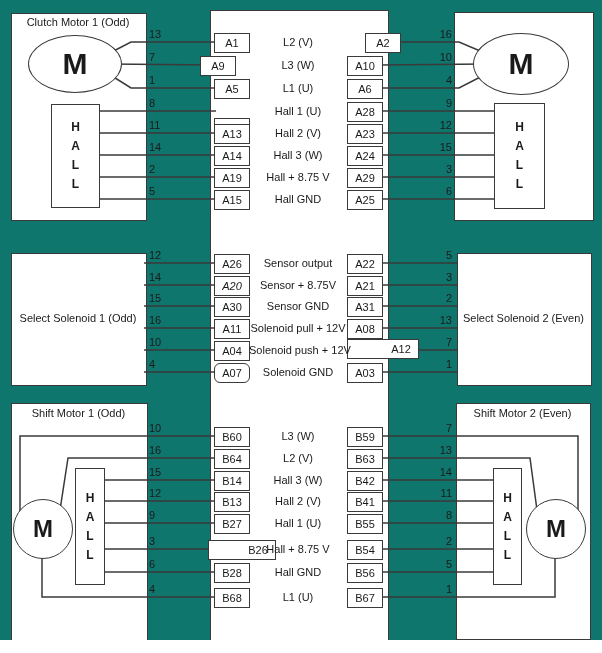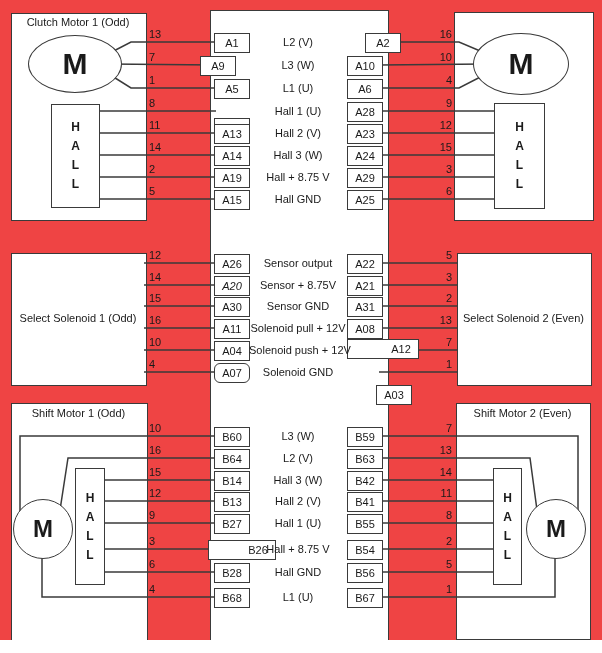--- a/index.html
+++ b/index.html
@@ -1,16 +1,16 @@
 <!DOCTYPE html>
 <html><head>
 <meta charset="utf-8">
 <style>
   html,body{margin:0;padding:0;background:#fff;}
-  #stage{position:relative;width:602px;height:640px;background:#ef4444;
+  #stage{position:relative;width:602px;height:640px;background:#0f766e;
          font-family:"Liberation Sans",sans-serif;color:#1a1a1a;overflow:hidden;}
   .box{position:absolute;border:1.5px solid #3a3a3a;background:#fff;z-index:1;}
   #wires{position:absolute;left:0;top:0;z-index:2;}
   .shape{position:absolute;border:1.5px solid #3a3a3a;background:#fff;z-index:3;
          display:flex;align-items:center;justify-content:center;}
   .motor{border-radius:50%;font-weight:bold;}
   .motor.big{font-size:30px;}
   .motor.small{font-size:24px;}
   .hall{flex-direction:column;font-weight:bold;font-size:12px;line-height:19px;}
   .pin{position:absolute;width:34px;height:18px;border:1.5px solid #3a3a3a;background:#fff;
@@ -212,21 +212,21 @@
 
   <div class="num numL" style="top:336px;">10</div>
   <div class="pin" style="left:214px;top:341px;">A04</div>
   <div class="lbl" style="top:343px;">Solenoid push + 12V</div>
   <div class="pin" style="left:347px;top:339px;padding-left:36px;">A12</div>
   <div class="num numR" style="top:336px;">7</div>
 
   <div class="num numL" style="top:358px;">4</div>
   <div class="pin" style="left:214px;top:363px;border-radius:6px;">A07</div>
   <div class="lbl" style="top:365px;">Solenoid GND</div>
-  <div class="pin" style="left:347px;top:385px;margin-left:29px;">A03</div>
+  <div class="pin" style="left:347px;top:363px;">A03</div>
   <div class="num numR" style="top:358px;">1</div>
 
   <div class="num numL" style="top:422px;">10</div>
   <div class="pin" style="left:214px;top:427px;">B60</div>
   <div class="lbl" style="top:429px;">L3 (W)</div>
   <div class="pin" style="left:347px;top:427px;">B59</div>
   <div class="num numR" style="top:422px;">7</div>
 
   <div class="num numL" style="top:444px;">16</div>
   <div class="pin" style="left:214px;top:449px;">B64</div>

